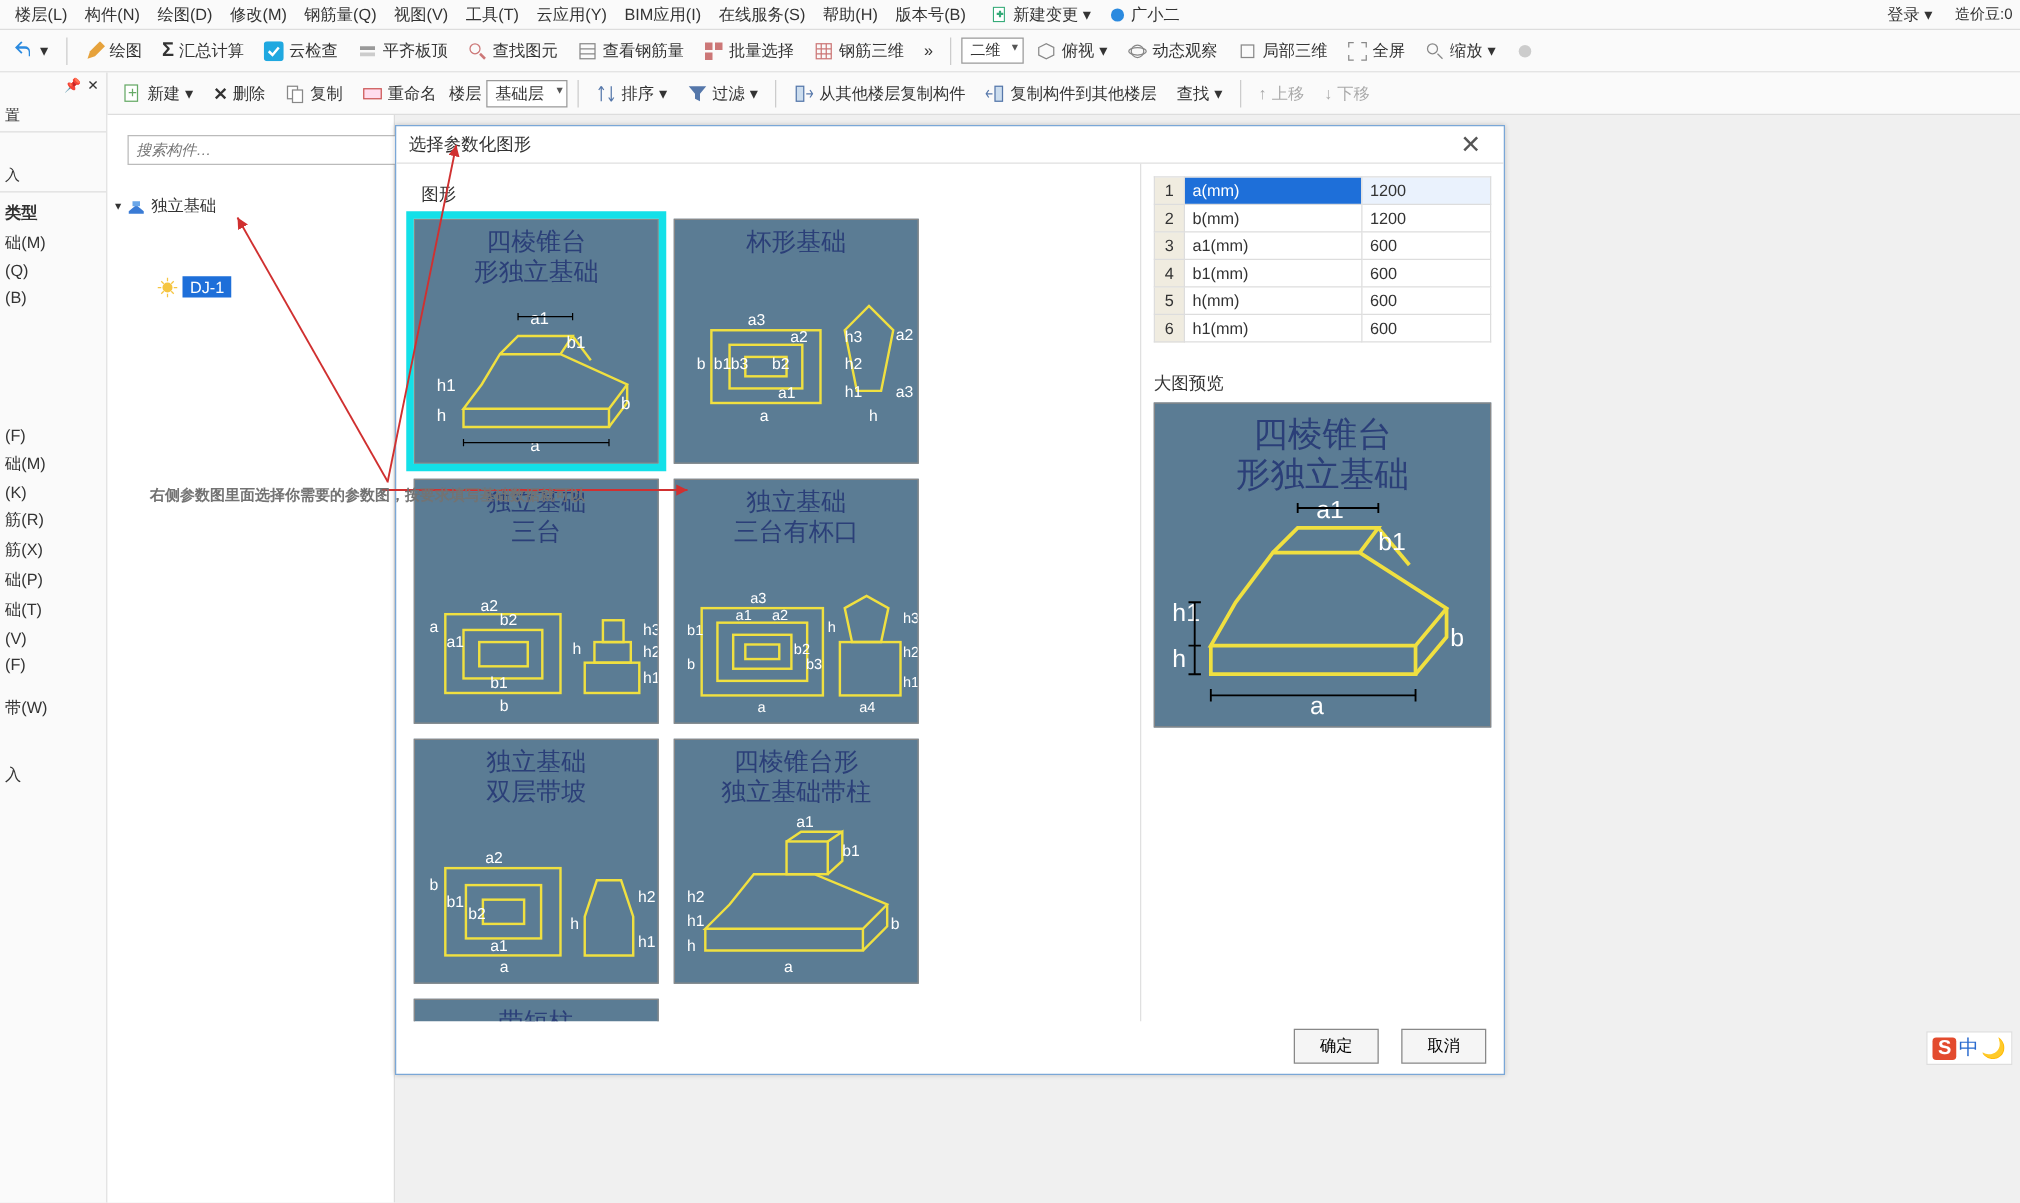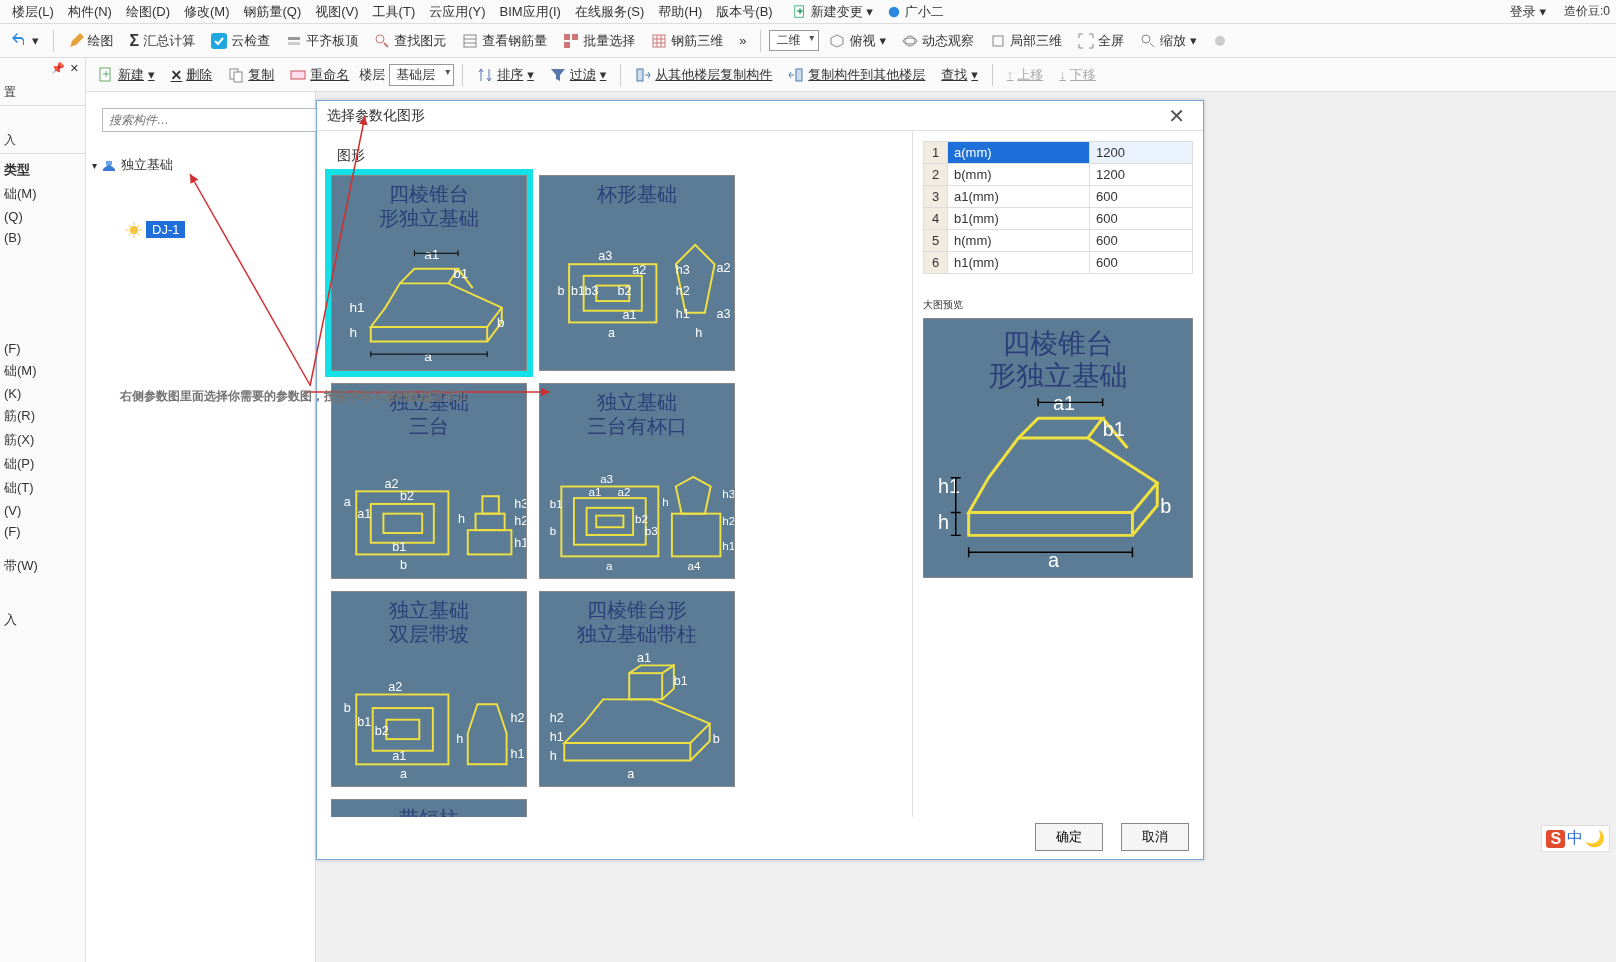--- a/index.html
+++ b/index.html
@@ -26,21 +26,21 @@
 .searchbox { width: calc(100% - 8px); margin:16px; border:1px solid #bbb; padding:4px 6px; font-style:italic; color:#888; font-size:12px; }
 .tree { padding:6px; font-size:13px;}
 .tnode { display:flex; align-items:center; gap:4px; padding:2px 0;}
 .tchild { margin-left:30px; display:flex; align-items:center; gap:4px; padding:1px 4px;margin-top:44px;}
 .tsel { background:#1e6fd9; color:#fff; padding:1px 6px; }
 .caret { font-size:10px;}
 .ticon { width:16px; height:16px; display:inline-block; }
 
 
 .toprow2 { position:absolute; left:86px; top:58px; right:0; height:34px; background:#fafafa; border-bottom:1px solid #ddd; display:flex; align-items:center; padding:0 6px; gap:4px; font-size:13px;}
-.toprow2 .tbtn { display:flex; align-items:center; gap:4px; padding:3px 6px; cursor:pointer;text-decoration:underline; }
+.toprow2 .tbtn { display:flex; align-items:center; gap:4px; padding:3px 6px; cursor:pointer; }
 .toprow2 .sep { width:1px; height:22px; background:#ccc; margin:0 4px;}
 .dropmini { border:1px solid #999; padding:1px 18px 1px 6px; position:relative; background:#fff;}
 .dropmini::after { content:"▾"; position:absolute; right:3px; top:1px; font-size:10px; color:#555;}
 
 .dialog { position:absolute; left:316px; top:100px; width:888px; height:760px; border:1px solid #7aa7d7; background:#fff; box-shadow:0 0 4px rgba(0,0,0,0.2);}
 .dialog .titlebar { height:30px; display:flex; align-items:center; padding:0 10px; font-size:14px; border-bottom:1px solid #e0e0e0;}
 .dialog .closebtn { margin-left:auto; font-size:20px; cursor:pointer; color:#555; padding:0 8px;}
 .dialog .body { display:flex; height:calc(100% - 72px); }
 .dialog .shapescol { width:640px; padding:10px; border-right:1px solid #e0e0e0; overflow:hidden;}
 .dialog .shapescol .sectlbl { font-size:14px; padding:6px 10px;}
@@ -52,21 +52,21 @@
 .shapecard svg { position:absolute; inset:0;}
 
 .propscol { flex:1; padding:10px; display:flex; flex-direction:column;}
 .ptable { border:1px solid #bbb; border-collapse:collapse; width:100%; font-size:13px;}
 .ptable th { background:#f0ece0; border:1px solid #bbb; padding:4px 6px; font-weight:normal;}
 .ptable th.vcol { background:#f6dfa7;}
 .ptable td { border:1px solid #ddd; padding:3px 6px;}
 .ptable td.rn { background:#f0ece0; text-align:center; width:24px;}
 .ptable tr.selrow td.nm { background:#1e6fd9; color:#fff;}
 .ptable tr.selrow td.val { background:#eaf2fd;}
-.previewlbl { margin-top:24px; font-size:10px;}
+.previewlbl { margin-top:24px; font-size:14px;}
 .previewbox { margin-top:6px; width:270px; height:260px; background:#5b7c94; border:1px solid #888; position:relative;}
 .previewbox svg { position:absolute; inset:0;}
 .dlgbuttons { position:absolute; bottom:8px; right:14px; display:flex; gap:18px;justify-content:center;}
 .btn { border:1px solid #888; background:#f5f5f5; padding:4px 20px; font-size:13px; cursor:pointer;}
 
 .annot { position:absolute; color:#737373; font-size:12px; font-weight:700; z-index:50;}
 .arrow-svg { position:absolute; z-index:49; pointer-events:none;}
 
 
 .imebadge { position:absolute; right:6px; bottom:110px; display:flex; align-items:center; gap:2px; background:#fff; border:1px solid #ddd; padding:2px 4px; font-size:16px; color:#2a6bcf;}

